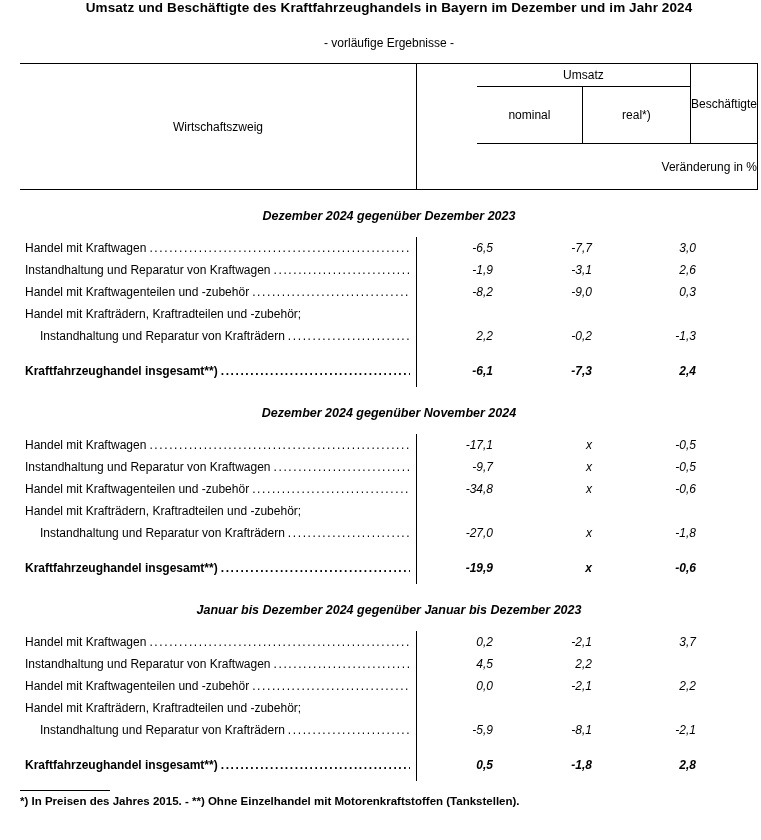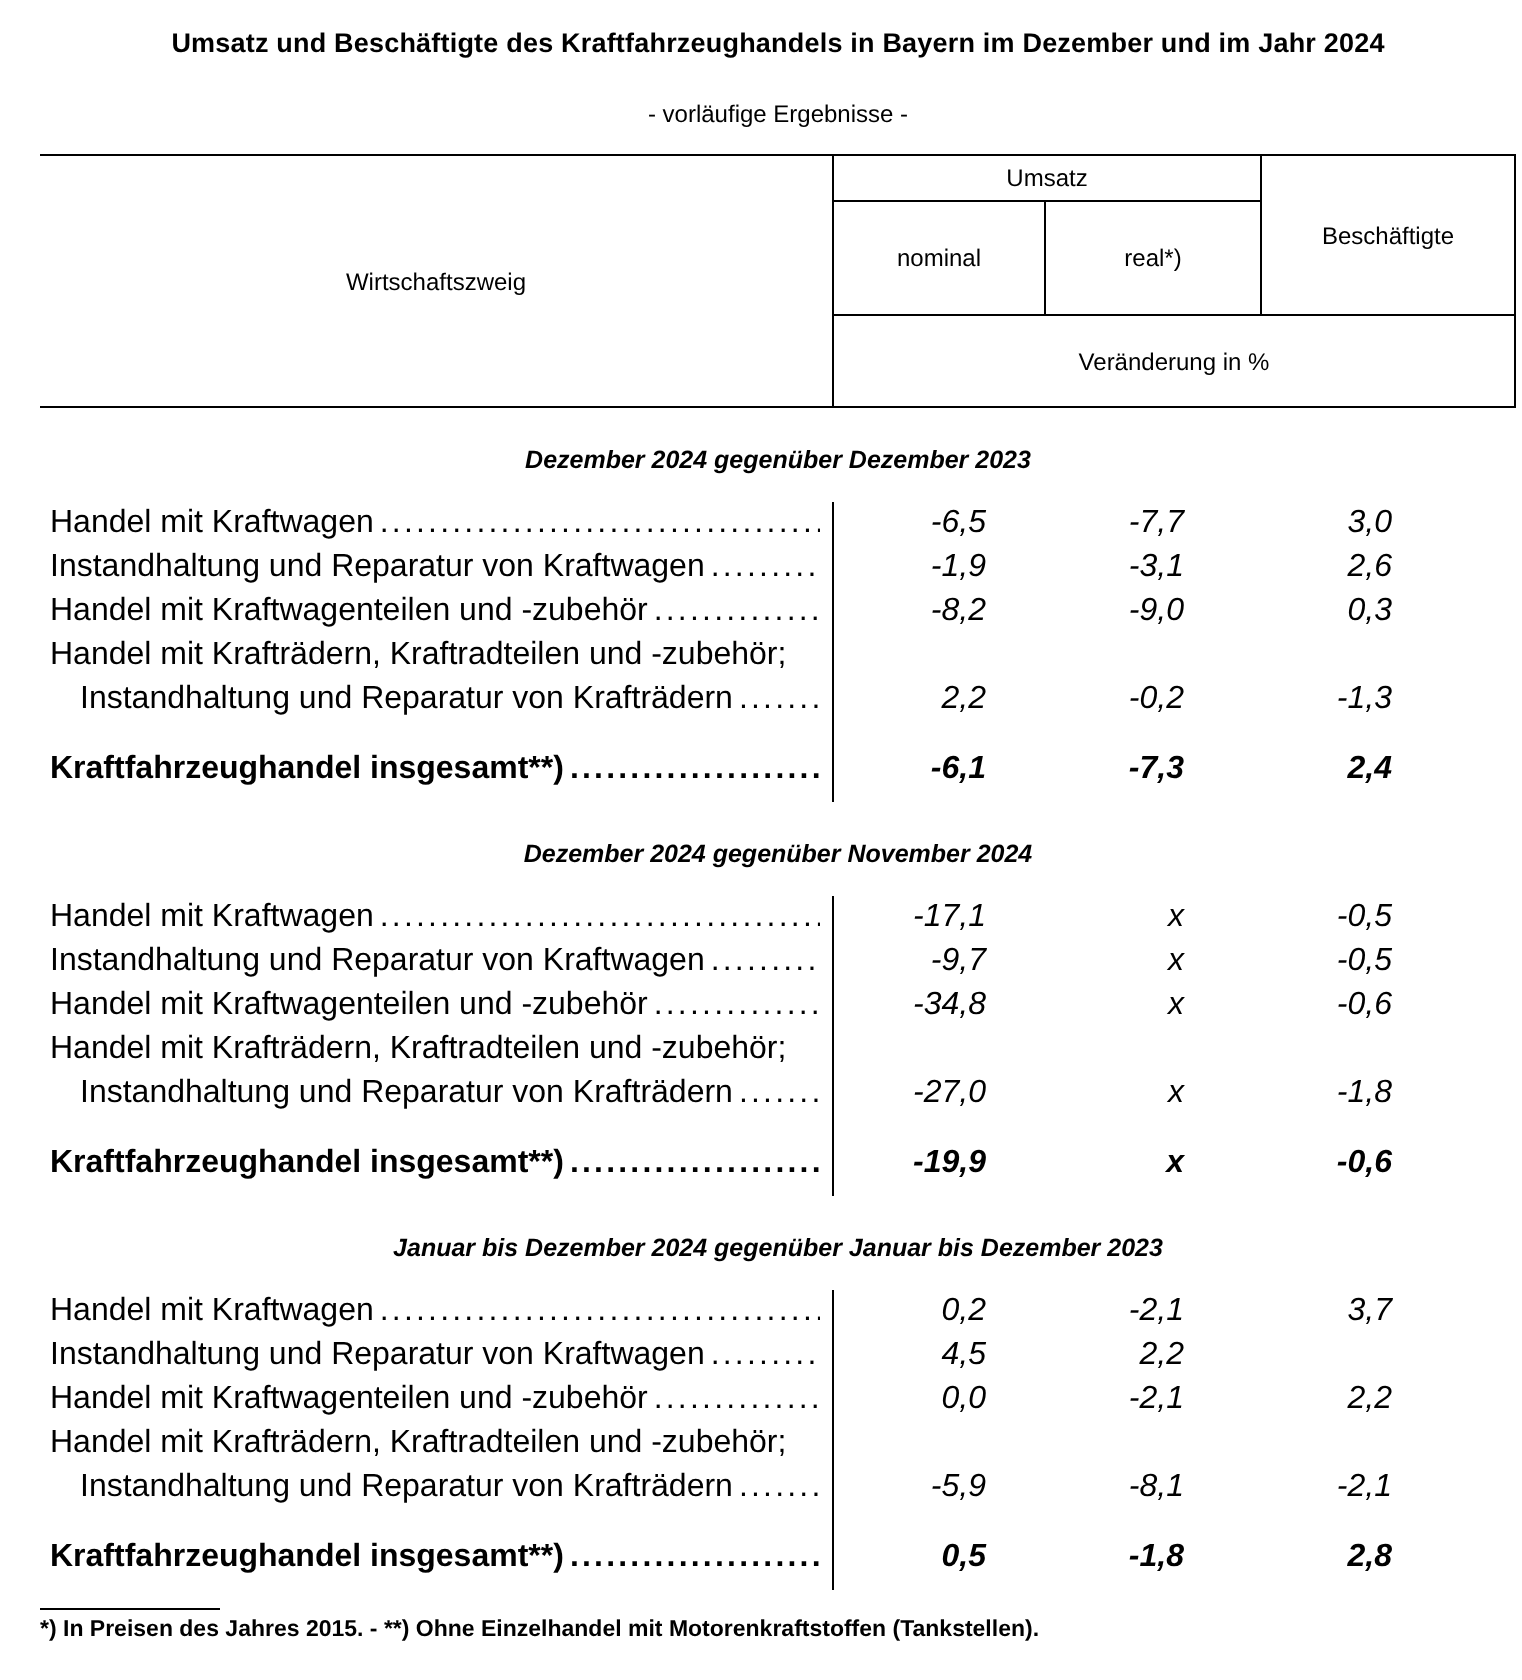--- a/index.html
+++ b/index.html
@@ -4,57 +4,57 @@
 <style>
   html,body{margin:0;padding:0;background:#fff;}
   body{
     width:761px;height:840px;overflow:hidden;
     font-family:"Liberation Sans","DejaVu Sans",sans-serif;
     color:#000;-webkit-font-smoothing:antialiased;
   }
   .page{width:738px;margin-left:20px;}
 
   .doc-title{
-    padding-top:14px;text-align:center;
+    text-align:center;
     font-size:13.5px;font-weight:bold;letter-spacing:.1px;
   }
   .doc-subtitle{margin-top:21px;text-align:center;font-size:12px;}
 
   
   .thead{
     margin-top:13px;display:flex;
     border-top:1px solid #000;border-bottom:1px solid #000;
     font-size:12px;
   }
   .th-left{
     width:397px;box-sizing:border-box;border-right:1px solid #000;
     display:flex;align-items:center;justify-content:center;
   }
-  .th-right{flex:1;display:flex;flex-direction:column;border-right:1px solid #000;}
+  .th-right{flex:1;display:flex;flex-direction:column;border-right:1px solid #000;align-items:flex-end;}
   .th-top{display:flex;border-bottom:1px solid #000;height:80px;box-sizing:border-box;}
   .th-umsatz-block{width:213px;box-sizing:border-box;display:flex;flex-direction:column;}
   .th-umsatz{
     height:23px;box-sizing:border-box;border-bottom:1px solid #000;
     display:flex;align-items:center;justify-content:center;
   }
   .th-nomreal{flex:1;display:flex;}
   .th-nominal{
     width:106px;box-sizing:border-box;border-right:1px solid #000;
     display:flex;align-items:center;justify-content:center;
   }
   .th-real{flex:1;display:flex;align-items:center;justify-content:center;}
   .th-besch{flex:1;border-left:1px solid #000;display:flex;align-items:center;justify-content:center;}
   .th-change{height:45px;display:flex;align-items:center;justify-content:center;}
 
   
   .section-heading{
     margin-top:15px;margin-bottom:10px;line-height:22px;
     text-align:center;font-weight:bold;font-style:italic;font-size:12.5px;
   }
-  .rows{font-size:16px;}
+  .rows{font-size:12px;}
   .row{display:flex;line-height:22px;}
   .cell-label{
     width:397px;box-sizing:border-box;border-right:1px solid #000;
     display:flex;align-items:baseline;padding-right:6px;padding-left:5px;
   }
   .cell-label .lbl{white-space:nowrap;}
   .dots{
     flex:1;overflow:hidden;white-space:nowrap;
     letter-spacing:1.6px;margin-left:3px;
   }

